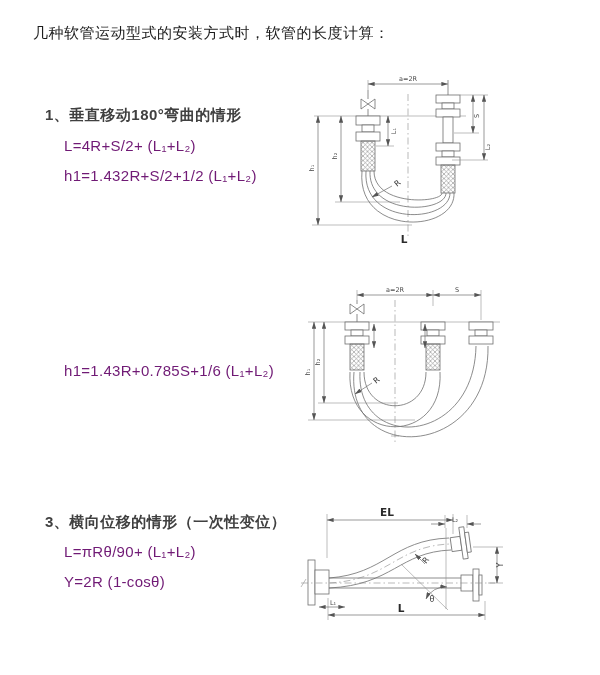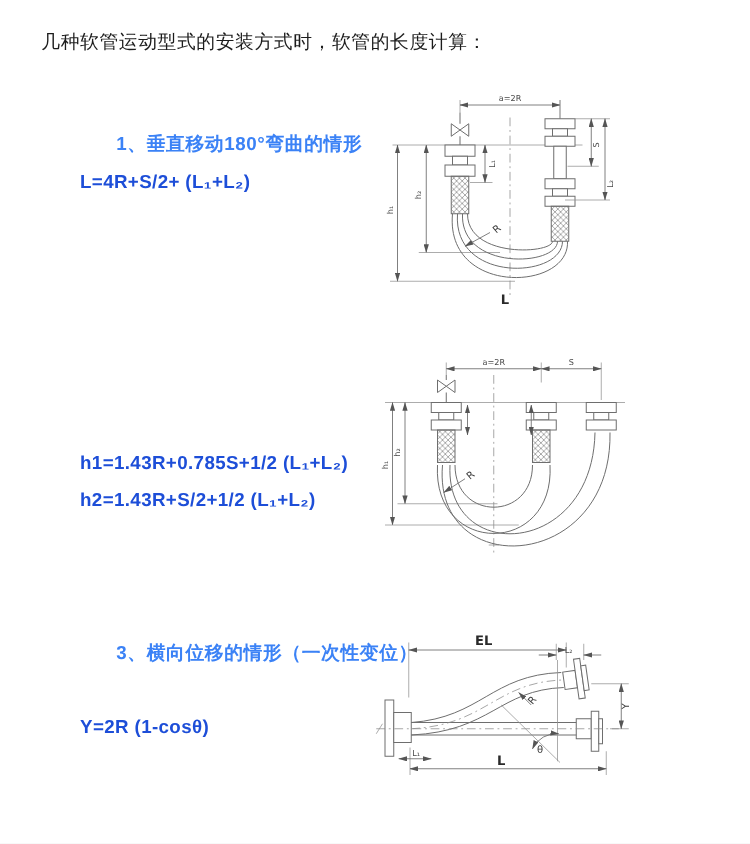--- a/index.html
+++ b/index.html
@@ -1,44 +1,45 @@
 <!DOCTYPE html>
 <html><head>
 <meta charset="utf-8">
 <style>
   html,body{margin:0;padding:0;background:#fff;}
   .page{position:relative;width:600px;height:675px;background:#ffffff;overflow:hidden;
         font-family:"Liberation Sans","DejaVu Sans",sans-serif;border-bottom:3px solid #e3e3e3;}
   .doc-title{position:absolute;left:33px;top:24px;font-size:15px;font-weight:normal;color:#1c1c1c;letter-spacing:.5px;}
-  .sec-heading{position:absolute;font-size:15px;font-weight:bold;color:#3b82f6;letter-spacing:.5px;margin-left:48px;}
-  .formula{position:absolute;font-size:15px;font-weight:700;color:#1d4ed8;letter-spacing:.3px;}
+  .sec-heading{position:absolute;font-size:15px;font-weight:bold;color:#404040;letter-spacing:.5px;}
+  .formula{position:absolute;font-size:15px;font-weight:400;color:#701a75;letter-spacing:.3px;}
   svg{position:absolute;overflow:visible;}
   .ln{stroke:#6e6e6e;stroke-width:.8;fill:none;}
   .thin{stroke:#909090;stroke-width:.6;fill:none;}
   .cl{stroke:#8a8a8a;stroke-width:.6;fill:none;stroke-dasharray:7 3 1.5 3;}
   .fit{fill:#ffffff;stroke:#6e6e6e;stroke-width:.8;}
   .dim{stroke:#6e6e6e;stroke-width:.7;fill:none;}
   .dl{font:6.5px "DejaVu Sans",sans-serif;fill:#4a4a4a;}
   .dm{font:8px "DejaVu Sans",sans-serif;fill:#3a3a3a;}
   .db{font:10.5px "DejaVu Sans",sans-serif;fill:#2a2a2a;font-weight:bold;}
 </style>
 </head>
 <body>
 
 <div class="page">
 
   <div class="doc-title">几种软管运动型式的安装方式时，软管的长度计算：</div>
 
   <div class="sec-heading" style="left:45px;top:106px">1、垂直移动180°弯曲的情形</div>
   <div class="formula" style="left:64px;top:137px">L=4R+S/2+ (L₁+L₂)</div>
-
-  <div class="formula" style="left:64px;top:362px">h1=1.43R+0.785S+1/2 (L₁+L₂)</div>
-  <div class="formula" style="left:64px;top:392px">h2=1.43R+S/2+1/2 (L₁+L₂)</div>
+  <div class="formula" style="left:64px;top:167px">h1=1.432R+S/2+1/2 (L₁+L₂)</div>
+
+  <div class="formula" style="left:64px;top:362px">h1=1.43R+0.785S+1/6 (L₁+L₂)</div>
 
   <div class="sec-heading" style="left:45px;top:513px">3、横向位移的情形（一次性变位）</div>
+  <div class="formula" style="left:64px;top:543px">L=πRθ/90+ (L₁+L₂)</div>
   <div class="formula" style="left:64px;top:573px">Y=2R (1-cosθ)</div>
 
   <svg style="left:300px;top:66px" width="300" height="200" viewBox="0 0 300 200">
     <defs>
       <marker id="ar1" viewBox="0 0 10 6" refX="9.5" refY="3" markerWidth="10" markerHeight="6" orient="auto-start-reverse">
         <path d="M0,0L10,3L0,6z" fill="#555"></path>
       </marker>
       <pattern id="hx1" width="4.5" height="4.5" patternUnits="userSpaceOnUse">
         <path d="M0,4.5L4.5,0M0,0L4.5,4.5" stroke="#8d8d8d" stroke-width="0.6"></path>
       </pattern>

